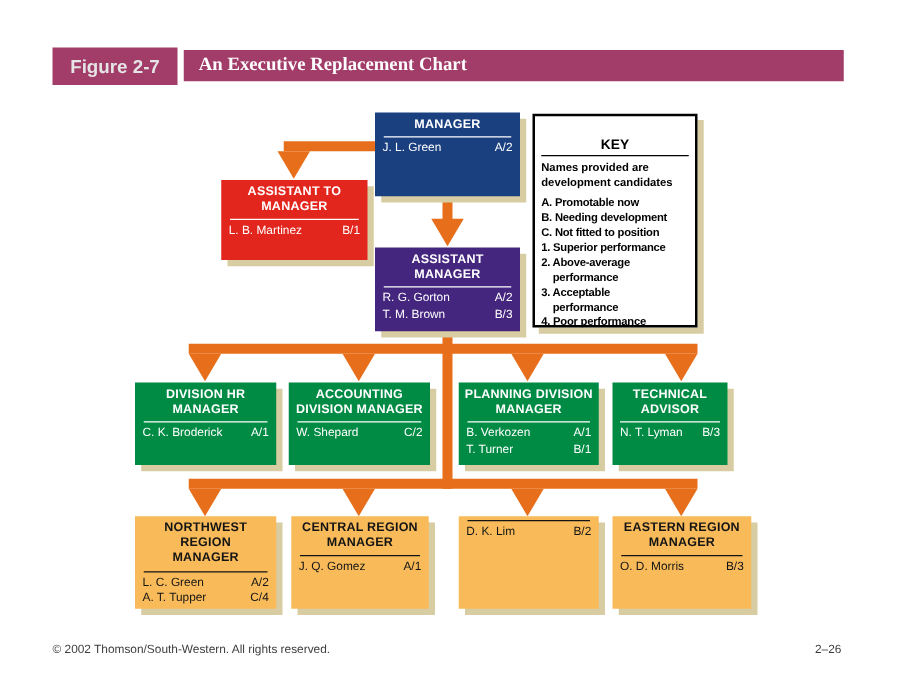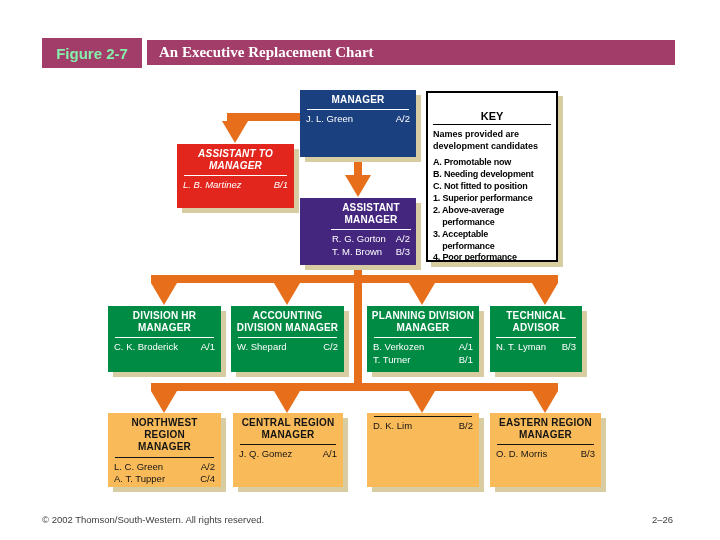--- a/index.html
+++ b/index.html
@@ -1,36 +1,36 @@
 <!DOCTYPE html>
 <html><head>
 <meta charset="utf-8">
 <style>
   html,body{margin:0;padding:0;background:#fff;}
   .slide{position:relative;width:720px;height:540px;background:#ffffff;overflow:hidden;
          font-family:"Liberation Sans",sans-serif;}
 
   
   .figure-label{position:absolute;left:42px;top:38px;width:100px;height:30px;background:#A23C68;
-    color:#86efac;font-weight:bold;font-size:15px;display:flex;align-items:center;justify-content:center;}
+    color:#e5e5e5;font-weight:bold;font-size:15px;display:flex;align-items:center;justify-content:center;}
   .title-bar{position:absolute;left:147px;top:40px;width:528px;height:25px;background:#A23C68;
     color:#fff;font-family:"Liberation Serif",serif;font-weight:bold;font-size:15px;
     display:flex;align-items:center;padding-left:12px;box-sizing:border-box;}
 
   
   .node{position:absolute;box-sizing:border-box;box-shadow:5px 5px 0 #D8CDA2;color:#fff;text-align:center;}
   .box-title{font-weight:bold;font-size:10px;line-height:1.22;letter-spacing:.2px;
     white-space:pre-line;padding-top:4px;}
   .rule{height:1px;background:#fff;width:88%;margin:3px auto 3px;}
   .person{display:flex;justify-content:space-between;padding:0 6px;font-size:9.5px;line-height:1.35;}
   .p-name{text-align:left;}
 
   #manager{left:300px;top:90px;width:116px;height:67px;background:#1B4080;}
-  #atm{left:177px;top:144px;width:117px;height:64px;background:#E2261D;font-style:italic;}
-  #am{left:300px;top:198px;width:116px;height:67px;background:#44267E;padding-left:26px;}
+  #atm{left:177px;top:144px;width:117px;height:64px;background:#E2261D;}
+  #am{left:300px;top:198px;width:116px;height:67px;background:#44267E;}
 
   .division{top:306px;height:66px;background:#008B45;}
   #div-hr{left:108px;width:113px;}
   #div-acc{left:231px;width:113px;}
   #div-plan{left:367px;width:112px;}
   #div-tech{left:490px;width:92px;}
 
   .region{top:413px;height:74px;background:#F9BB5A;color:#141414;}
   .region .rule{background:#141414;}
   #reg-nw{left:108px;width:113px;}

